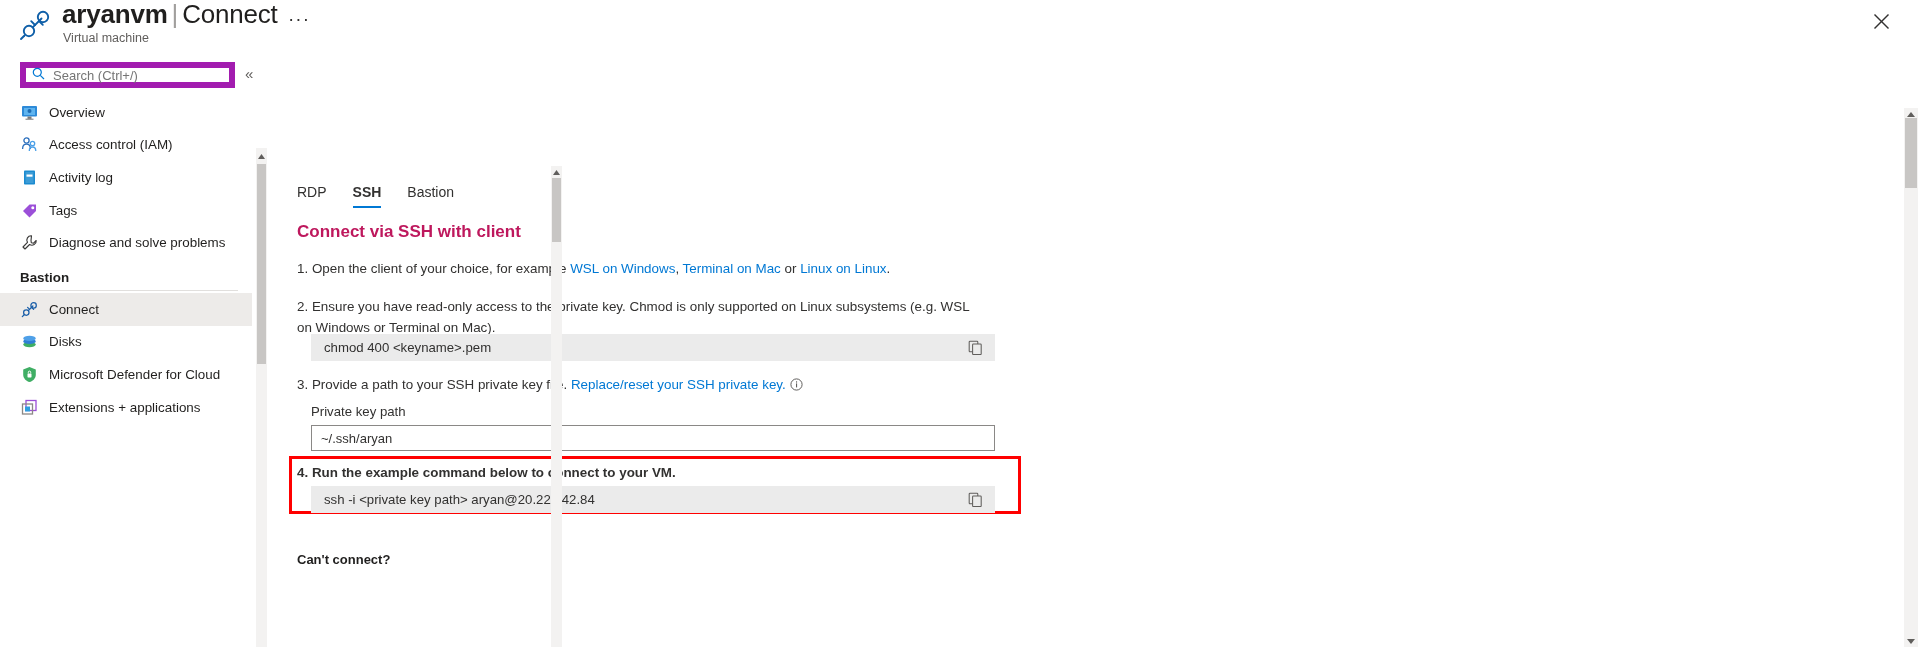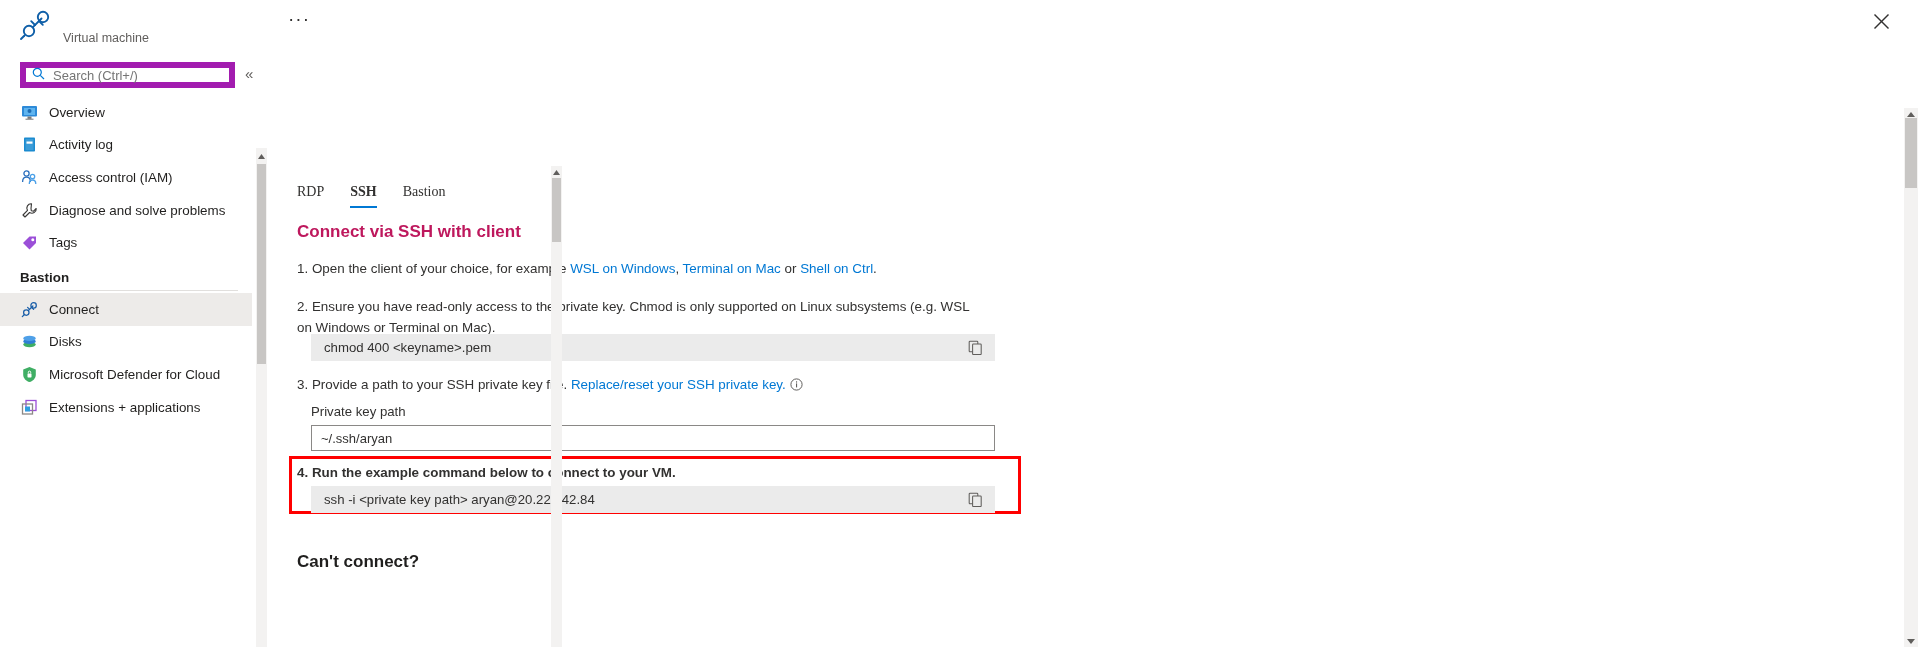--- a/index.html
+++ b/index.html
@@ -65,21 +65,21 @@
     display:flex; align-items:center; padding-left:21px; font-size:13.4px; color:#323130;
   }
   .banner .warn-ico { margin-right:10px; flex:0 0 auto; }
   .banner .arrow { margin-left:12px; font-size:15px; color:#323130; }
   .banner-link { cursor:pointer; }
 
   .content { position:absolute; left:21px; top:70px; width:1557px; height:529px; }
 
   .tabs { position:absolute; left:8px; top:56px; display:flex; align-items:flex-end; height:34px; }
   .tab {
-    font-size:14px; color:#323130; margin-right:26px; padding-bottom:8px; cursor:pointer; position:relative;font-family:Liberation Serif, serif;
+    font-size:14px; color:#323130; margin-right:26px; padding-bottom:8px; cursor:pointer; position:relative;
   }
   .tab.active { font-weight:700;margin-top:17px; }
   .tab.active::after {
     content:""; position:absolute; left:0; right:0; bottom:0; height:2.5px; background:#0078d4;
   }
 
   .section-title { position:absolute; left:8px; top:104px; font-size:17px; font-weight:700; color:#be185d; }
 
   .step { position:absolute; font-size:13.4px; color:#323130; line-height:21px; }
   .step a { color:#0078d4; text-decoration:none; cursor:pointer; }
@@ -101,21 +101,21 @@
     padding:0 9px; outline:none; font-family:"Liberation Sans", sans-serif;
   }
 
   .highlight-box {
     position:absolute; left:0px; top:338px; width:732px; height:58px;
     border:3px solid #ff0000; background:transparent;
   }
   .step-4 { position:absolute; left:8px; top:347px; font-size:13.4px; color:#323130; font-weight:700; }
   .code-2 { left:22px; top:368px; width:684px; }
 
-  .cant-connect { position:absolute; left:8px; top:434px; font-size:17px; font-weight:700; color:#201f1e; }
+  .cant-connect { position:absolute; left:8px; top:434px; font-size:13px; font-weight:700; color:#201f1e; }
 
   
   .main-sb-track { position:absolute; right:0; top:60px; width:14px; height:539px; background:#f3f2f1; }
   .main-sb-thumb { position:absolute; right:1px; top:70px; width:12px; height:70px; background:#c8c6c4; cursor:pointer; }
   .main-sb-up { position:absolute; right:1px; top:60px; width:12px; height:12px; display:flex; align-items:center; justify-content:center; cursor:pointer; }
   .main-sb-down { position:absolute; right:1px; bottom:0px; width:12px; height:12px; display:flex; align-items:center; justify-content:center; cursor:pointer; }
 
   .content-sb-track { position:absolute; left:283px; top:118px; width:11px; height:529px; background:#f3f2f1; }
   .content-sb-thumb { position:absolute; left:284px; top:130px; width:9px; height:64px; background:#c8c6c4; cursor:pointer; }
   .content-sb-up { position:absolute; left:284px; top:119px; width:9px; height:11px; display:flex; align-items:center; justify-content:center; cursor:pointer; }
@@ -131,20 +131,23 @@
         <g stroke="#0f5fa8" stroke-width="1.9" fill="none" stroke-linecap="round">
           <circle cx="11" cy="23" r="5.2"></circle>
           <line x1="14.7" y1="19.3" x2="23.5" y2="10.5"></line>
           <line x1="17" y1="17" x2="13.2" y2="13.2"></line>
           <line x1="21" y1="13" x2="24.8" y2="16.8"></line>
           <circle cx="25" cy="9" r="5.2"></circle>
           <line x1="6.5" y1="27.5" x2="3" y2="31"></line>
         </g>
       </svg>
     </div>
+    <div class="hdr-title">
+      <span class="bold">aryanvm</span><span class="bar">|</span><span class="light">Connect</span>
+    </div>
     <div class="hdr-sub">Virtual machine</div>
     <div class="hdr-ellipsis">···</div>
     <div class="hdr-close">
       <svg width="17" height="17" viewBox="0 0 17 17">
         <line x1="1.5" y1="1.5" x2="15.5" y2="15.5" stroke="#323130" stroke-width="1.4"></line>
         <line x1="15.5" y1="1.5" x2="1.5" y2="15.5" stroke="#323130" stroke-width="1.4"></line>
       </svg>
     </div>
   </div>
 
@@ -174,57 +177,57 @@
             <rect x="6.5" y="12.5" width="4" height="2.6" fill="#7a7a7a"></rect>
             <rect x="4.5" y="14.6" width="8" height="1.3" fill="#949494"></rect>
           </svg>
         </span>
         <span class="nav-label">Overview</span>
       </div>
 
       <div class="nav-item">
         <span class="nav-ico">
           <svg width="17" height="17" viewBox="0 0 17 17">
-            <rect x="3" y="1.5" width="11" height="14" rx="0.8" fill="#1b8bd0"></rect>
-            <rect x="4.5" y="3" width="8" height="11" fill="#ffffff" opacity="0.15"></rect>
-            <rect x="5.5" y="5.5" width="6" height="2.2" fill="#ffffff"></rect>
-          </svg>
-        </span>
-        <span class="nav-label">Activity log</span>
-      </div>
-
-      <div class="nav-item">
-        <span class="nav-ico">
-          <svg width="17" height="17" viewBox="0 0 17 17">
             <circle cx="5.5" cy="4.5" r="2.6" fill="none" stroke="#2b6fbd" stroke-width="1.3"></circle>
             <path d="M1.6 13 C1.6 9.6 3.4 8.2 5.5 8.2 C7.6 8.2 9.4 9.6 9.4 13" fill="none" stroke="#2b6fbd" stroke-width="1.3"></path>
             <circle cx="11.5" cy="7.5" r="2.2" fill="none" stroke="#4ba0e8" stroke-width="1.3"></circle>
             <path d="M8.3 15 C8.3 12.2 9.8 11 11.5 11 C13.2 11 14.8 12.2 14.8 15" fill="none" stroke="#4ba0e8" stroke-width="1.3"></path>
           </svg>
         </span>
         <span class="nav-label">Access control (IAM)</span>
       </div>
 
       <div class="nav-item">
         <span class="nav-ico">
           <svg width="17" height="17" viewBox="0 0 17 17">
-            <path d="M10.5 1.8 a4.3 4.3 0 0 0 -4 6.6 L2 13 l2 2 l4.6 -4.5 a4.3 4.3 0 0 0 6.6 -4 l-2.6 2.6 l-2.3 -0.3 l-0.3 -2.3 Z" fill="none" stroke="#3b3a39" stroke-width="1.15" stroke-linejoin="round"></path>
-          </svg>
-        </span>
-        <span class="nav-label">Diagnose and solve problems</span>
+            <rect x="3" y="1.5" width="11" height="14" rx="0.8" fill="#1b8bd0"></rect>
+            <rect x="4.5" y="3" width="8" height="11" fill="#ffffff" opacity="0.15"></rect>
+            <rect x="5.5" y="5.5" width="6" height="2.2" fill="#ffffff"></rect>
+          </svg>
+        </span>
+        <span class="nav-label">Activity log</span>
       </div>
 
       <div class="nav-item">
         <span class="nav-ico">
           <svg width="17" height="17" viewBox="0 0 17 17">
             <path d="M2 9 L8.5 2.5 L15 2.5 L15 9 L8.5 15.5 Z" fill="#9b4fd8"></path>
             <circle cx="11.8" cy="5.8" r="1.5" fill="#ffffff"></circle>
           </svg>
         </span>
         <span class="nav-label">Tags</span>
+      </div>
+
+      <div class="nav-item">
+        <span class="nav-ico">
+          <svg width="17" height="17" viewBox="0 0 17 17">
+            <path d="M10.5 1.8 a4.3 4.3 0 0 0 -4 6.6 L2 13 l2 2 l4.6 -4.5 a4.3 4.3 0 0 0 6.6 -4 l-2.6 2.6 l-2.3 -0.3 l-0.3 -2.3 Z" fill="none" stroke="#3b3a39" stroke-width="1.15" stroke-linejoin="round"></path>
+          </svg>
+        </span>
+        <span class="nav-label">Diagnose and solve problems</span>
       </div>
 
       <div class="nav-section">
         <div class="nav-section-title">Bastion</div>
         <div class="nav-divider"></div>
       </div>
 
 
       <div class="nav-item selected">
         <span class="nav-ico">
@@ -296,21 +299,21 @@
       <div class="tabs">
         <div class="tab">RDP</div>
         <div class="tab active">SSH</div>
         <div class="tab">Bastion</div>
       </div>
 
       <div class="section-title">Connect via SSH with client</div>
 
       <div class="step step-1">
         <span>1.</span>
-        <span>Open the client of your choice, for example </span><a>WSL on Windows</a><span>, </span><a>Terminal on Mac</a><span> or </span><a>Shell on Ctrl</a><span>.</span>
+        <span>Open the client of your choice, for example </span><a>WSL on Windows</a><span>, </span><a>Terminal on Mac</a><span> or </span><a>Linux on Linux</a><span>.</span>
       </div>
 
       <div class="step step-2">
         <span>2.</span>
         <span>Ensure you have read-only access to the private key. Chmod is only supported on Linux subsystems (e.g. WSL on Windows or Terminal on Mac).</span>
       </div>
 
       <div class="code-box code-1">
         <span>chmod 400 &lt;keyname&gt;.pem</span>
         <span class="copy-ico">

